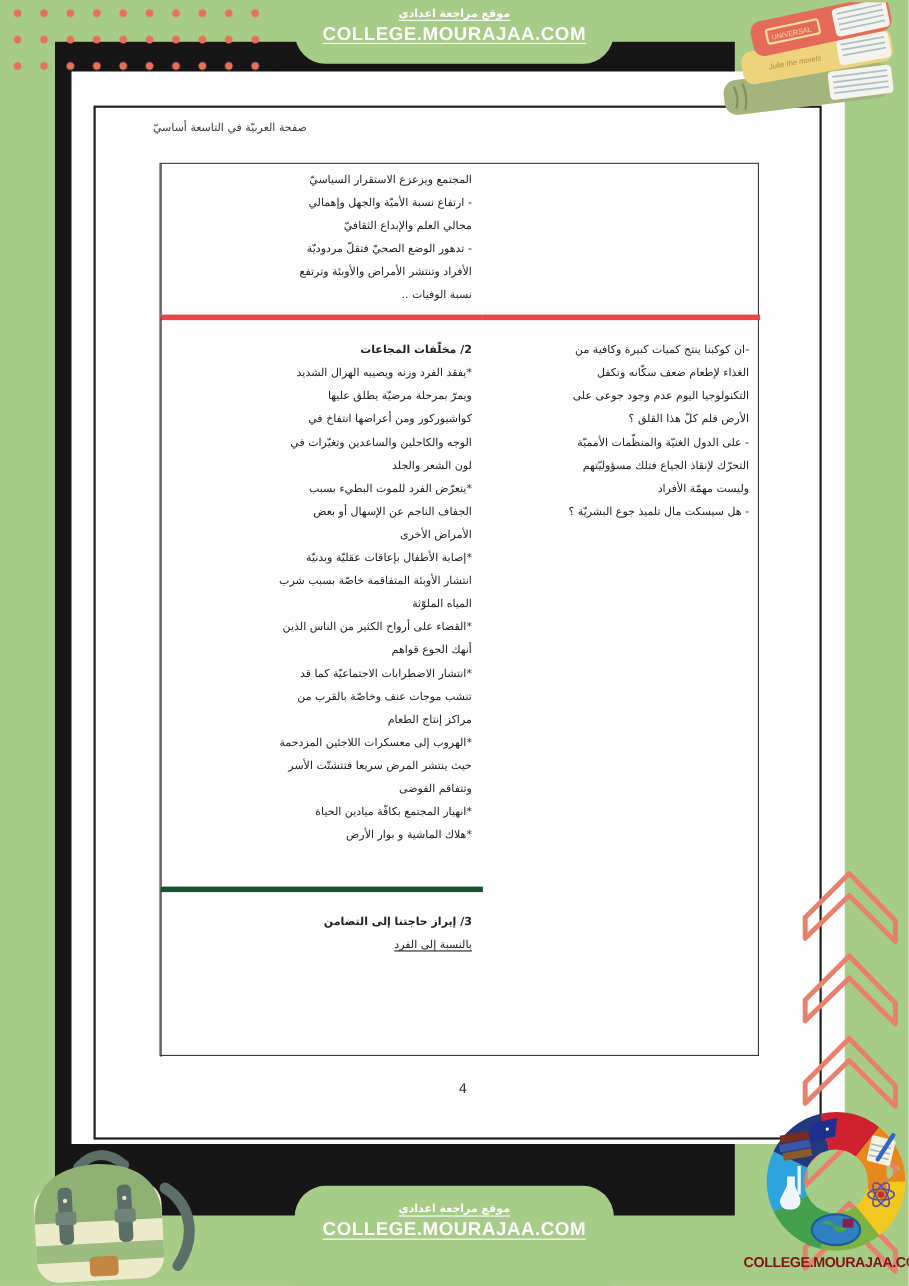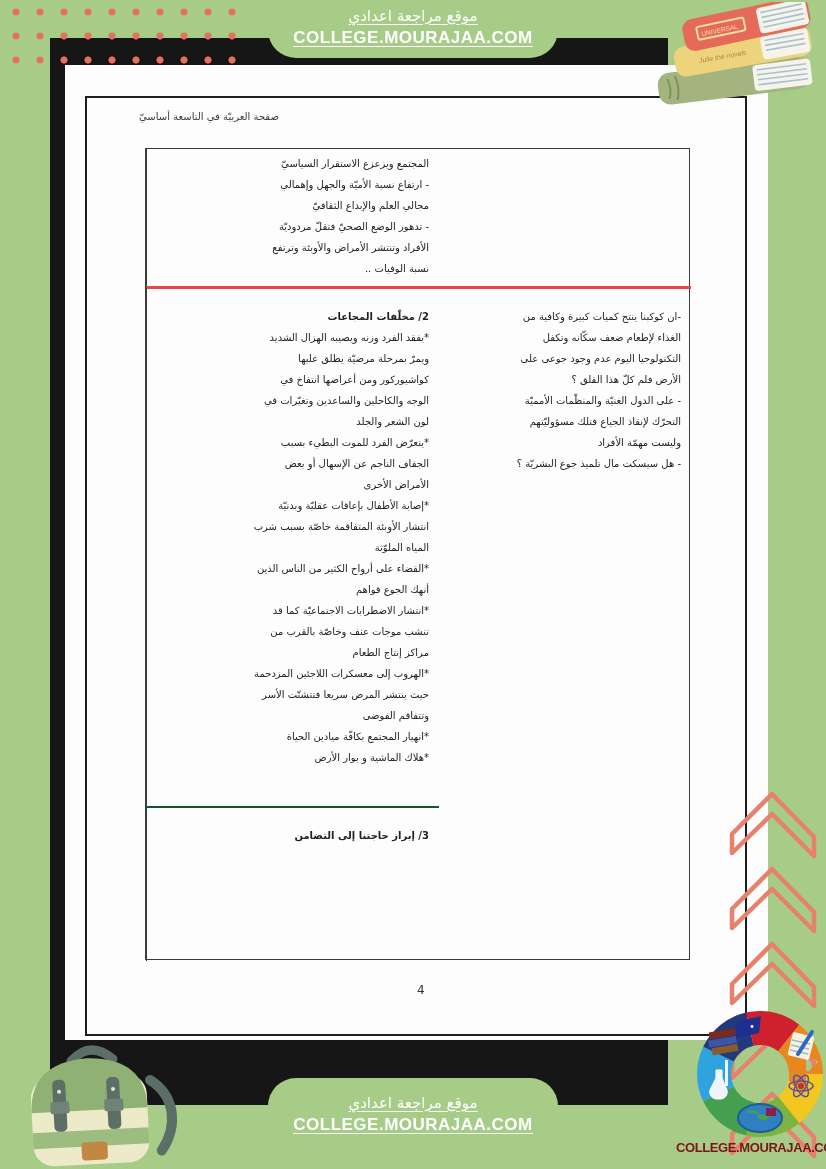--- a/index.html
+++ b/index.html
@@ -12,38 +12,38 @@
   .border-box{position:absolute;left:20px;top:31px;width:658px;height:936px;border:2px solid #1e1e1e;}
 
   .doc-header{position:absolute;left:52px;top:13px;font-size:10px;color:#3a3a3a;direction:rtl;}
 
   .doc-table{position:absolute;left:58px;top:50px;width:545px;height:812px;
              display:grid;grid-template-columns:293px 252px;grid-template-rows:137px 520px 155px;
              border:1px solid #3b3b3b;box-sizing:border-box;}
   .cell{box-sizing:border-box;padding:4px 10px 4px 8px;direction:rtl;text-align:right;
         font-size:10px;line-height:21px;color:#222;overflow:hidden;}
   .cell.colL{border-left:1px solid #3b3b3b;}
-  .row2{border-top:3px solid #ef4444;}
-  .row3{border-top:2px solid #14532d;padding-left:12px;}
+  .row2{border-top:5px solid #ef4444;}
+  .row3{border-top:5px solid #14532d;padding-left:12px;}
   .cell-title{font-weight:bold;}
   .cell-subtitle{text-decoration:underline;text-underline-offset:2px;}
   .cell-body{white-space:pre-line;}
   .pad-top{padding-top:13px;}
   .page-number{position:absolute;left:330px;top:885px;font-size:12px;color:#333;}
 
   
   .dots{position:absolute;left:0;top:0;width:252px;height:70px;z-index:5;
         background-image:radial-gradient(circle,#e7705c 3.2px,transparent 3.9px);
         background-size:24px 24px;background-position:4px 0px;}
 
   
   .pill{position:absolute;left:268px;width:290px;background:#a6cc88;z-index:6;text-align:center;color:#fff;}
   .pill-top{top:0;height:58px;border-radius:0 0 28px 28px;}
   .pill-bottom{top:1078px;height:91px;border-radius:28px 28px 0 0;}
-  .pill .ar{font-size:15px;font-weight:normal;text-decoration:underline;text-underline-offset:3px;direction:rtl;margin-top:7px;}
+  .pill .ar{font-size:10px;font-weight:bold;text-decoration:underline;text-underline-offset:3px;direction:rtl;margin-top:7px;}
   .pill-bottom .ar{margin-top:16px;}
   .pill .en{font-family:"Liberation Sans",sans-serif;font-size:17px;font-weight:bold;letter-spacing:.5px;
             text-decoration:underline;text-underline-offset:3px;margin-top:3px;}
 
   
   .books{position:absolute;left:650px;top:2px;z-index:6;}
   .chevrons{position:absolute;left:724px;top:782px;z-index:6;}
   .backpack{position:absolute;left:4px;top:1038px;z-index:7;}
   .logo-ring{position:absolute;left:694px;top:1008px;z-index:7;}
   .logo-caption{position:absolute;left:676px;top:1140px;width:150px;z-index:7;text-align:center;
@@ -104,20 +104,21 @@
 التكنولوجيا اليوم عدم وجود جوعى على
 الأرض فلم كلّ هذا القلق ؟
 - على الدول الغنيّة والمنظّمات الأمميّة
 التحرّك لإنقاذ الجياع فتلك مسؤوليّتهم
 وليست مهمّة الأفراد
 - هل سيسكت مال تلميذ جوع البشريّة ؟</div>
           </div>
 
           <div class="cell colL row3">
             <div class="cell-title pad-top">3/ إبراز حاجتنا إلى التضامن</div>
+            <div class="cell-subtitle">بالنسبة إلى الفرد</div>
           </div>
         </div>
 
         <div class="page-number">4</div>
       </div>
     </div>
   </div>
 
   <div class="dots"></div>
 

